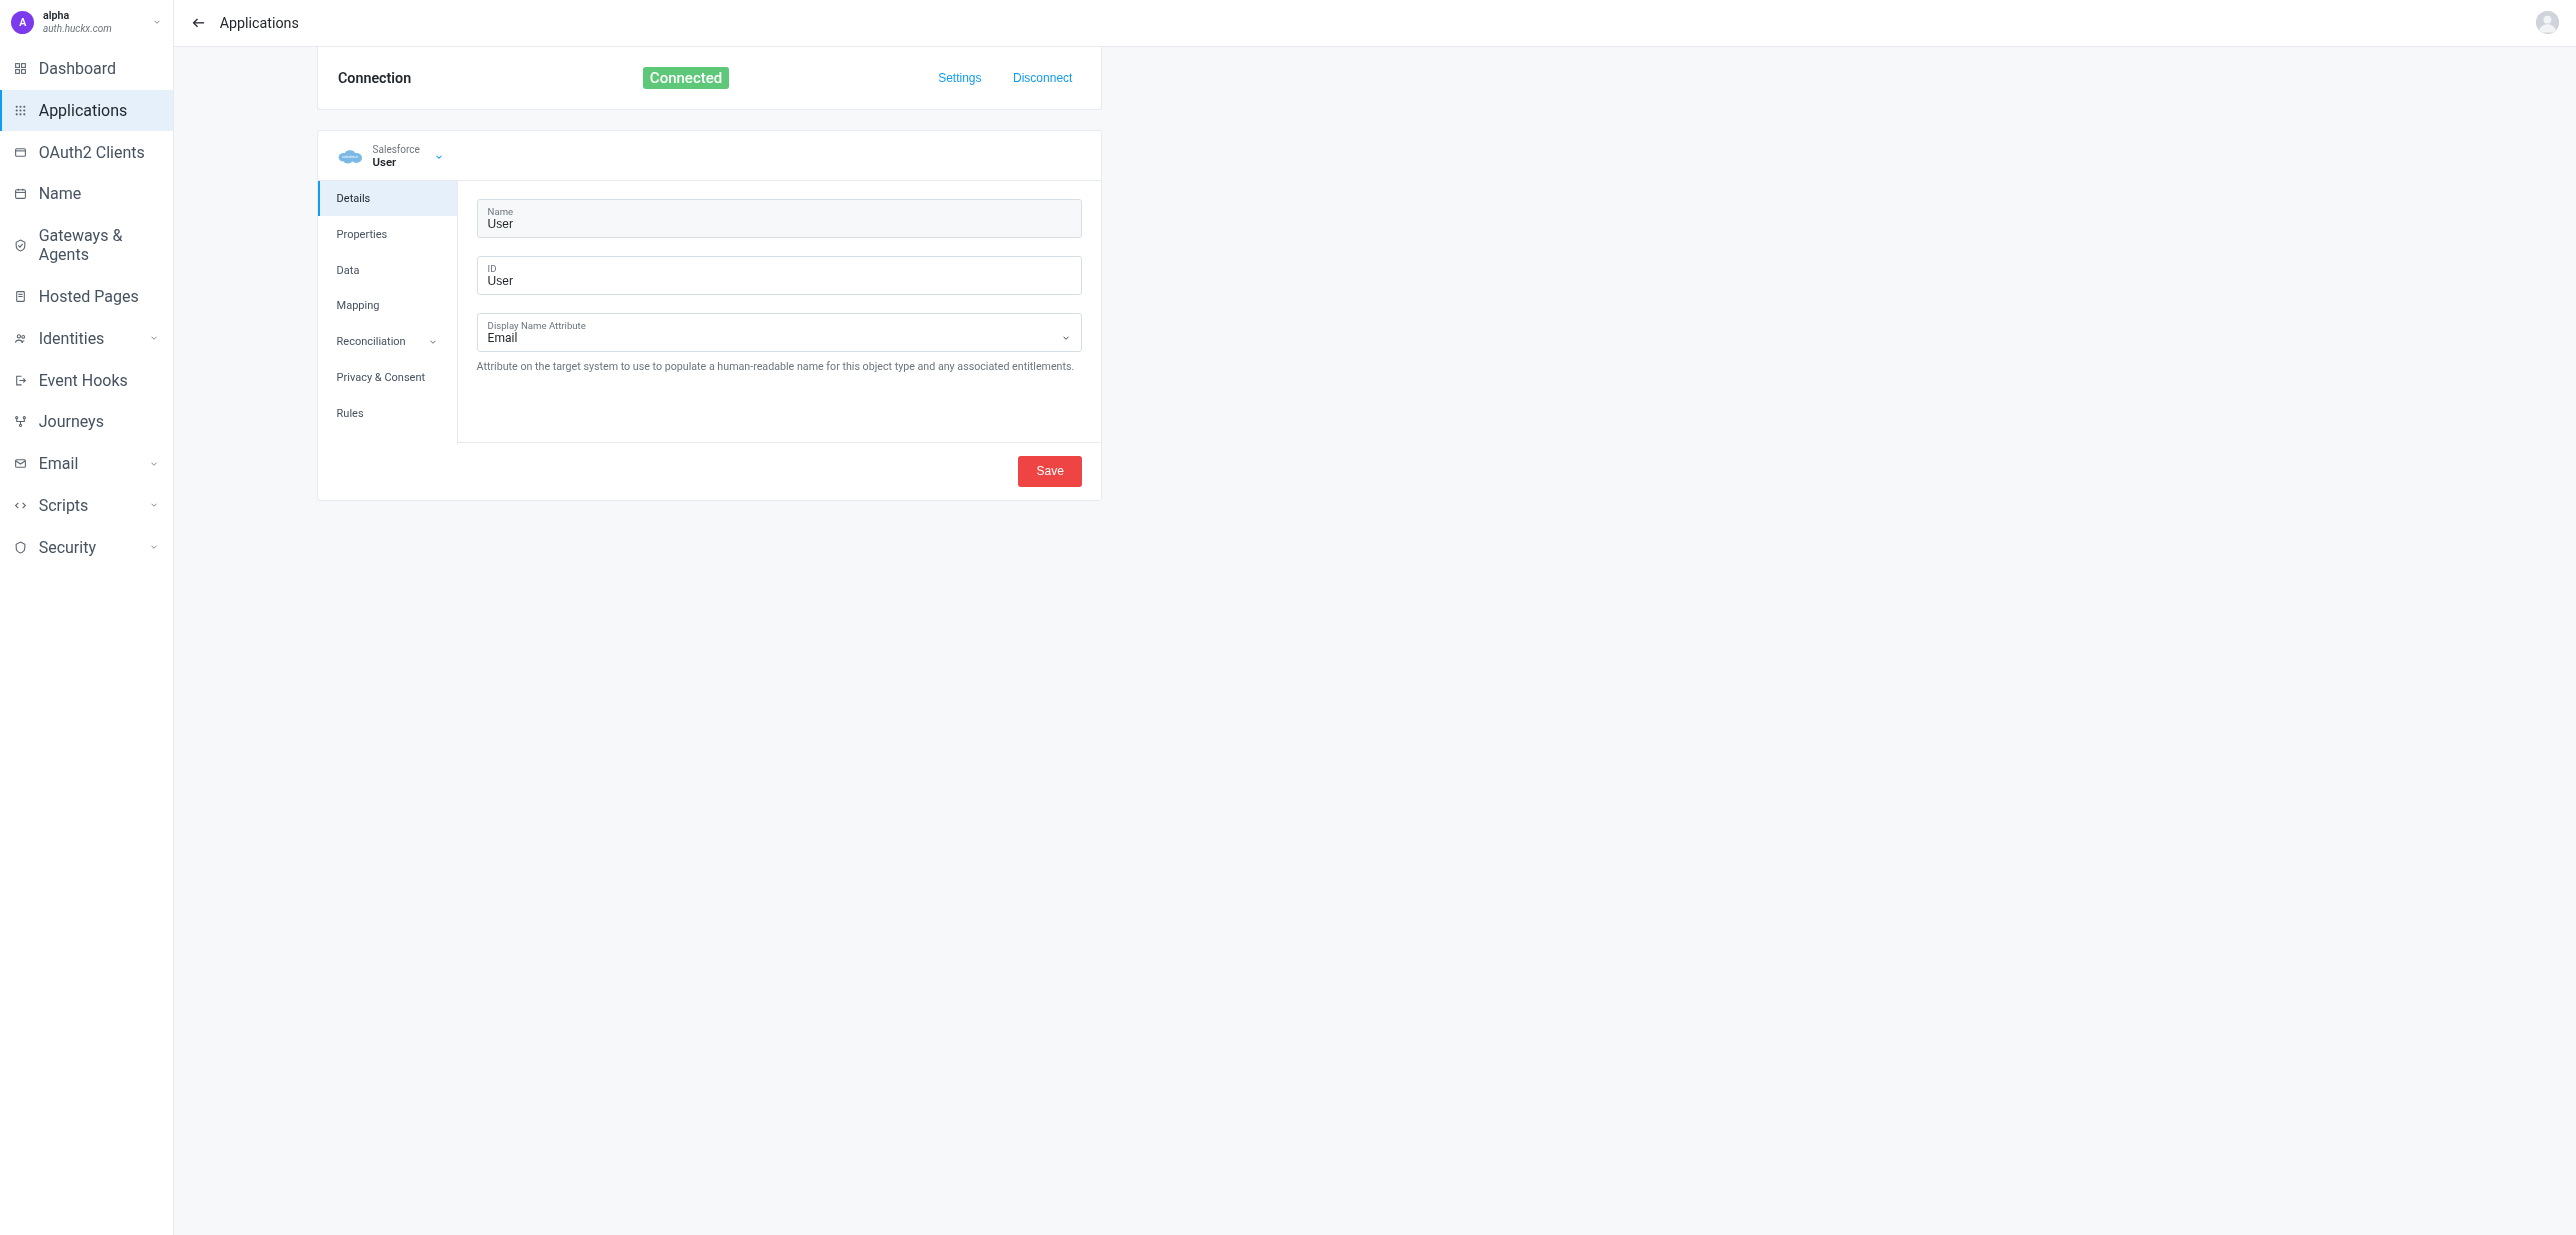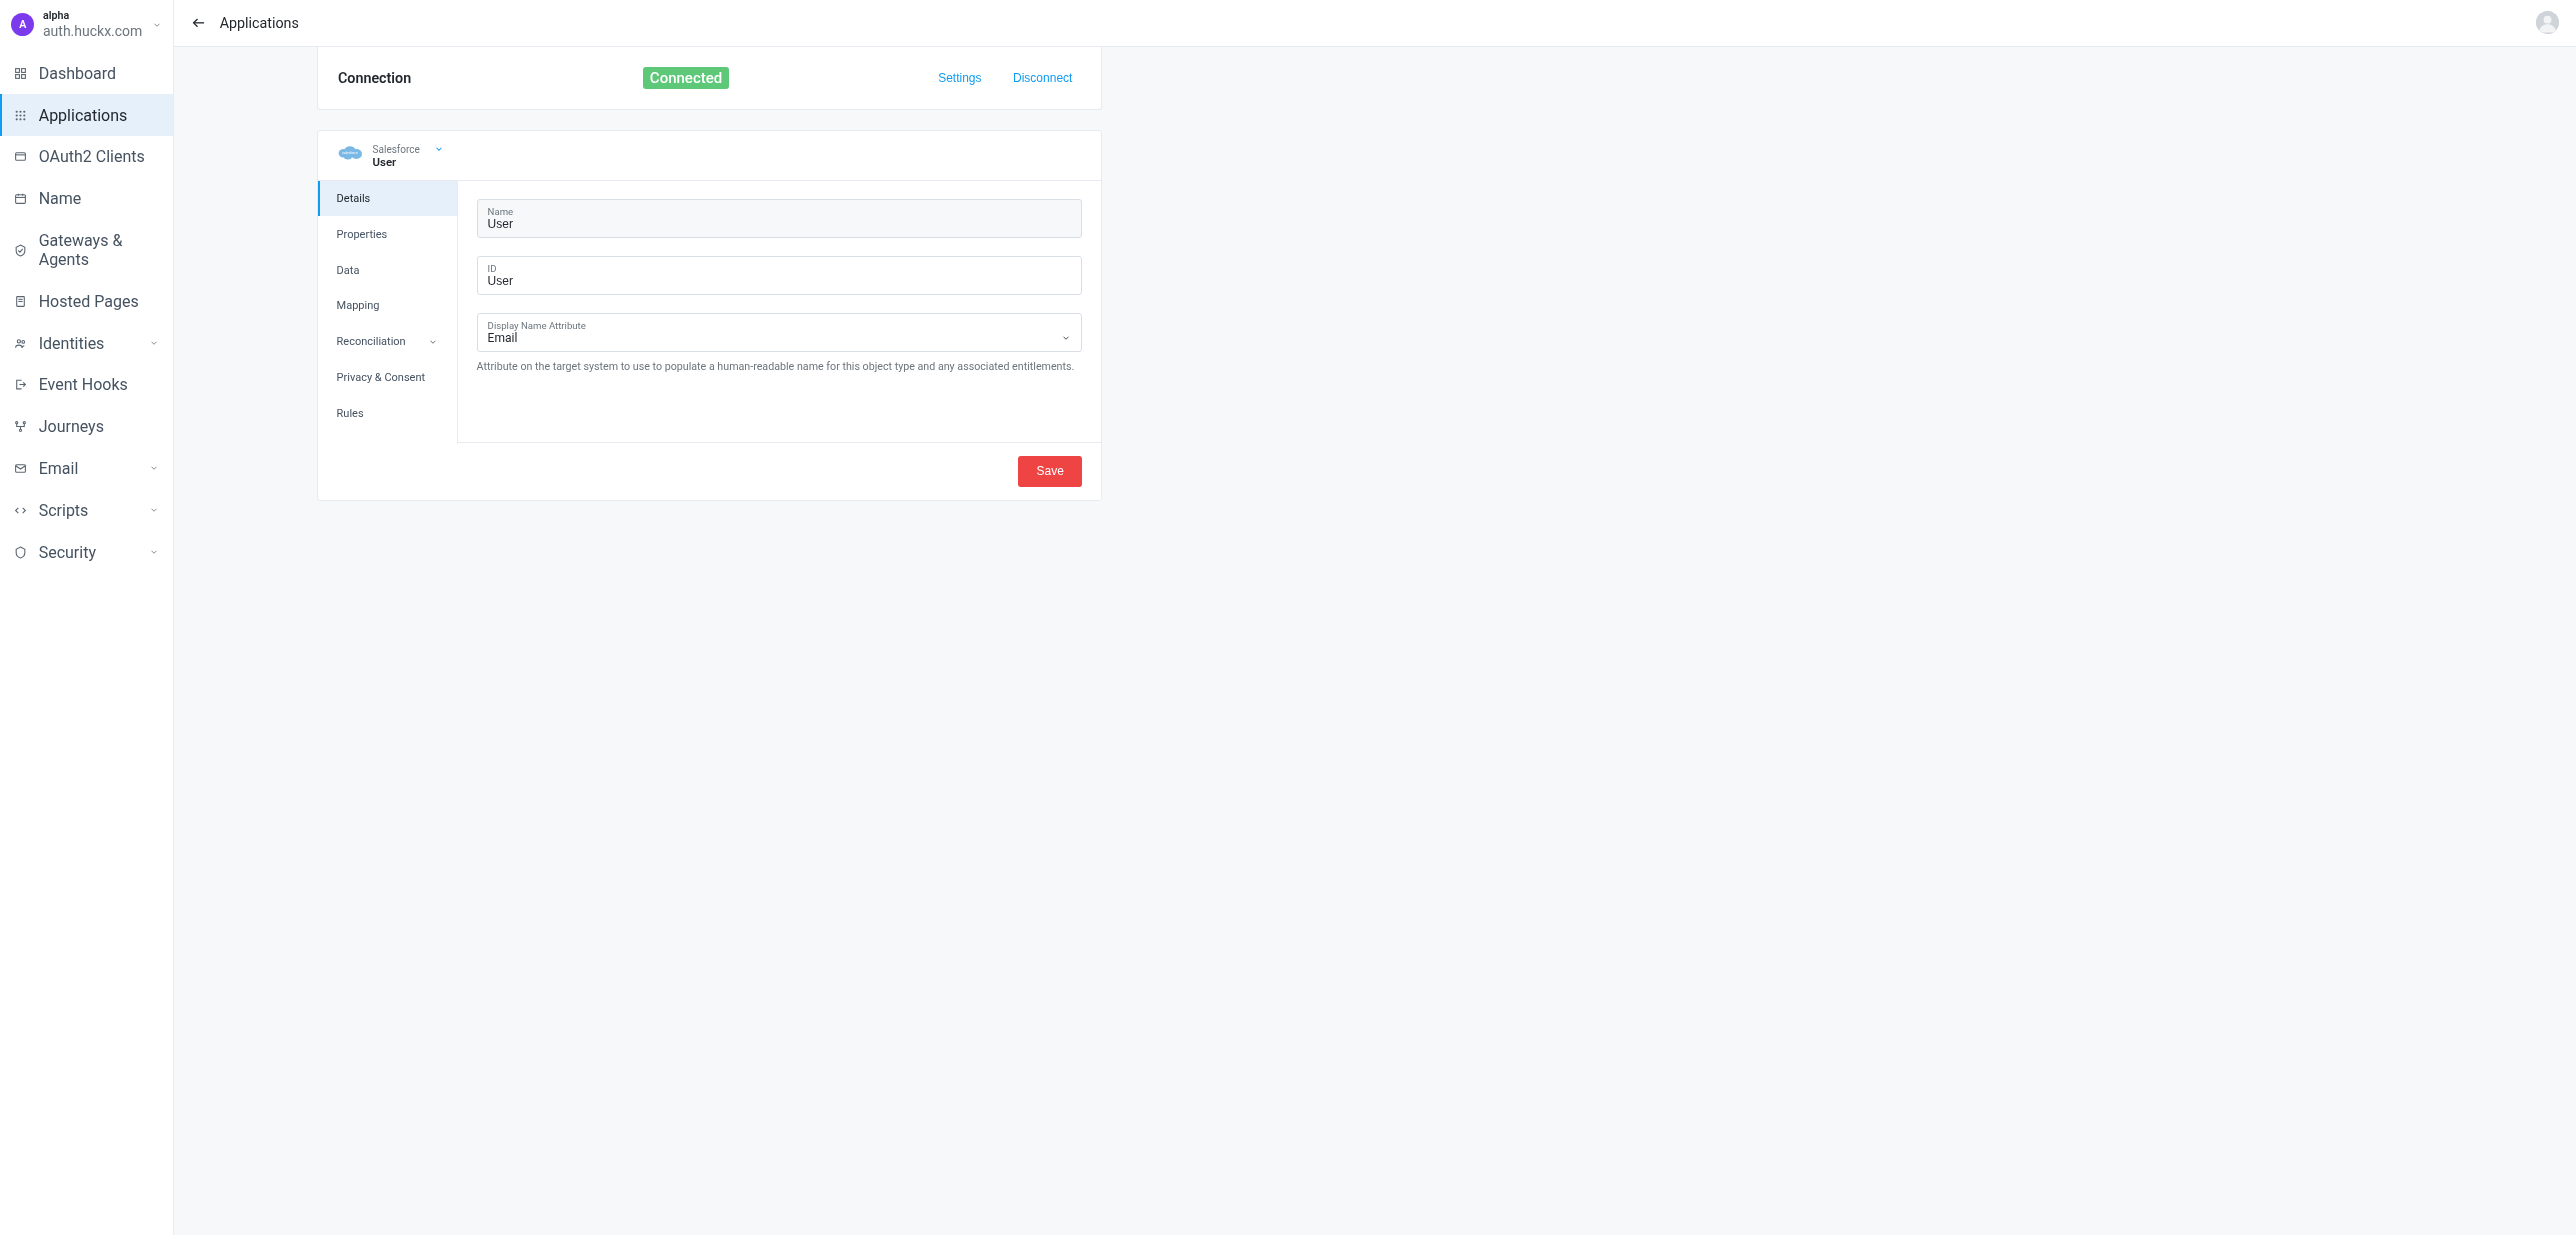--- a/index.html
+++ b/index.html
@@ -26,21 +26,21 @@
   cursor: pointer;
 }
 .tenant-avatar {
   width: 23px; height: 23px; border-radius: 50%;
   background: #7c3aed; color: #fff;
   display: flex; align-items: center; justify-content: center;
   font-weight: 600; font-size: 10.7px;
 }
 .tenant-text { flex: 1; line-height: 1.2; }
 .tenant-name { font-weight: 600; font-size: 10.7px; }
-.tenant-domain { color: #6c757d; font-size: 14px; }
+.tenant-domain { color: #6c757d; font-size: 10px; font-style: italic; }
 .tenant-chevron { color: #6c757d; }
 
 .nav { padding: 2.9px 0; }
 .nav-item {
   display: flex; align-items: center;
   padding: 11.4px 14.3px; gap: 11.4px;
   color: #455260; cursor: pointer;
   font-size: 16px;
   position: relative;
 }
@@ -100,21 +100,21 @@
 
 .detail-card {
   background: #fff;
   border: 0.7px solid #e7eaf0;
   border-radius: 2.9px;
   margin-top: 20px;
   min-height: 371px;
   position: relative;
 }
 .object-header {
-  display: flex; gap: 10px;
+  display: flex; align-items: center; gap: 10px;
   padding: 13px 18.6px 10px;
 }
 .sf-icon {
   width: 26px; height: 17px;
   display:flex; align-items:center; justify-content:center;
 }
 .object-text { line-height: 1.2; }
 .object-sub { color: #6c757d; font-size: 10px; }
 .object-name { font-weight: 600; font-size: 11.4px; }
 .object-chevron { color: #109cf1; margin-left: 4.3px; cursor:pointer; }

